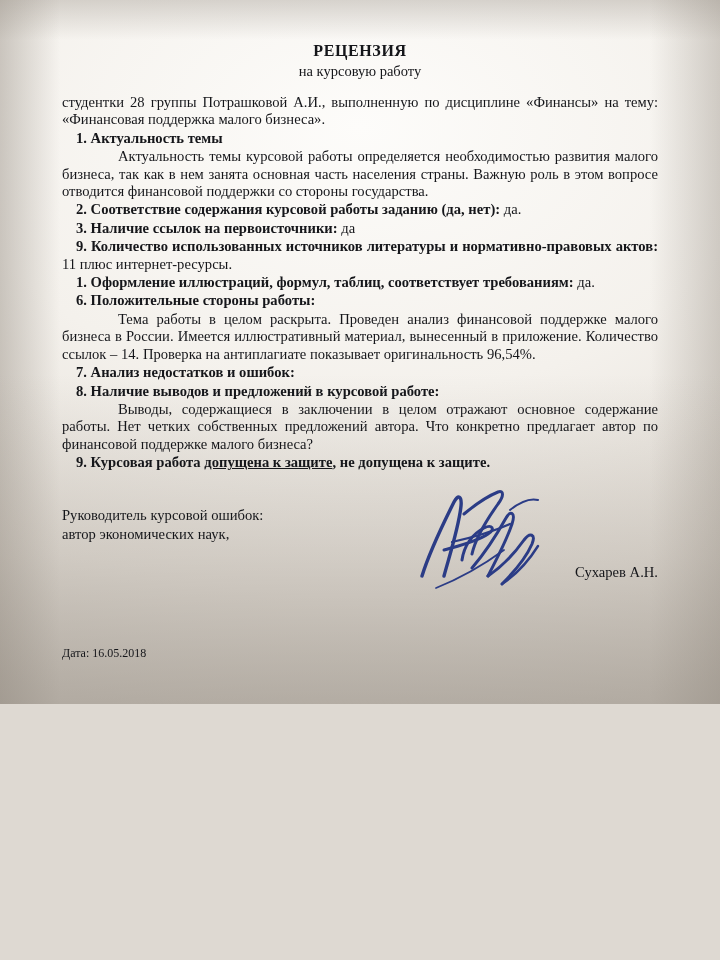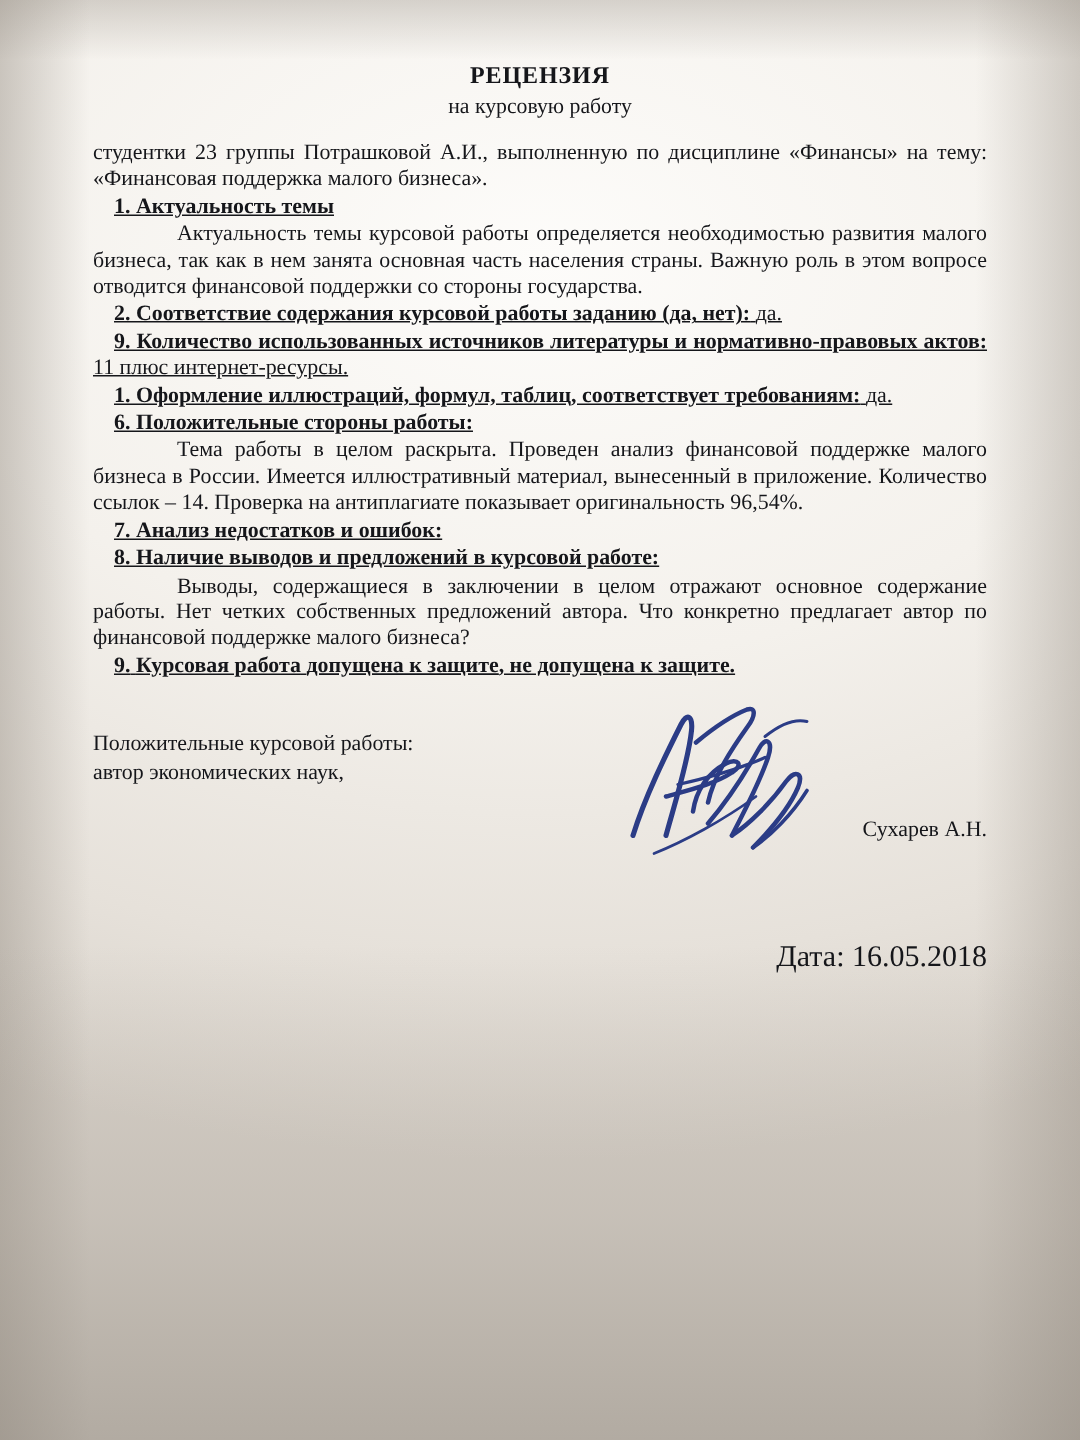--- a/index.html
+++ b/index.html
@@ -10,21 +10,21 @@
     width: 720px;
     height: 960px;
     overflow: hidden;
     background: #ded9d2;
     font-family: "Liberation Serif", serif;
   }
 
   .page {
     position: relative;
     width: 720px;
-    height: 960px;
+    height: 704px;
     background:
       radial-gradient(ellipse 900px 600px at 50% 18%, #fdfcfa 0%, #f4f1ec 45%, #e6e1da 78%, #d8d2ca 100%);
     overflow: hidden;
   }
 
   
   .shade-left {
     position: absolute;
     left: 0; top: 0;
     width: 60px; height: 960px;
@@ -96,21 +96,20 @@
     text-align: justify;
   }
   .para {
     margin-top: 1px;
   }
   .para.indent {
     text-indent: 56px;
   }
   .para.hang {
     text-indent: 14px;
-    text-decoration: underline;
   }
   b.lead {
     font-weight: bold;
   }
   .u-underline {
     text-decoration: underline;
   }
 
   .signature-block {
     margin: 34px 62px 0 62px;
@@ -129,22 +128,21 @@
     font-size: 14.6px;
   }
   .signature-svg {
     position: absolute;
     left: 330px;
     top: -22px;
     pointer-events: none;
   }
   .date-line {
     margin: 30px 62px 0 62px;
-    font-size: 20px;
-    text-align: right;
+    font-size: 12px;
   }
 </style>
 </head>
 <body>
 
 <div class="page">
 
   <div class="shade-top"></div>
   <div class="shade-left"></div>
   <div class="shade-right"></div>
@@ -153,32 +151,36 @@
 
   <div class="content">
 
     <div class="title-block">
       <div class="doc-title">РЕЦЕНЗИЯ</div>
       <div class="doc-subtitle">на курсовую работу</div>
     </div>
 
     <div class="body-text">
 
-      <div class="para">студентки 23 группы Потрашковой А.И., выполненную по дисциплине «Финансы» на тему: «Финансовая поддержка малого бизнеса».</div>
+      <div class="para">студентки 28 группы Потрашковой А.И., выполненную по дисциплине «Финансы» на тему: «Финансовая поддержка малого бизнеса».</div>
 
       <div class="para hang">
         <b class="lead">1. Актуальность темы</b>
       </div>
       <div class="para indent">Актуальность темы курсовой работы определяется необходимостью развития малого бизнеса, так как в нем занята основная часть населения страны. Важную роль в этом вопросе отводится финансовой поддержки со стороны государства.</div>
 
       <div class="para hang">
         <b class="lead">2. Соответствие содержания курсовой работы заданию (да, нет):</b>
         <span>да.</span>
       </div>
 
+      <div class="para hang">
+        <b class="lead">3. Наличие ссылок на первоисточники:</b>
+        <span>да</span>
+      </div>
 
       <div class="para hang">
         <b class="lead">9. Количество использованных источников литературы и нормативно-правовых актов:</b>
         <span>11 плюс интернет-ресурсы.</span>
       </div>
 
       <div class="para hang">
         <b class="lead">1. Оформление иллюстраций, формул, таблиц, соответствует требованиям:</b>
         <span>да.</span>
       </div>
@@ -200,21 +202,21 @@
       <div class="para hang">
         <b class="lead">9.</b>
         <b class="lead">Курсовая работа</b>
         <b class="lead u-underline">допущена к защите</b><b class="lead">, не допущена к защите.</b>
       </div>
 
     </div>
 
     <div class="signature-block">
       <div class="sig-lines">
-        <div>Положительные курсовой работы:</div>
+        <div>Руководитель курсовой ошибок:</div>
         <div>автор экономических наук,</div>
       </div>
 
       <svg class="signature-svg" width="200" height="130" viewBox="0 0 200 130">
         <g fill="none" stroke="#2b3c86" stroke-linecap="round" stroke-linejoin="round">
           <path d="M30 92 C 38 66, 52 38, 62 18 C 66 10, 70 12, 69 22 C 67 42, 58 70, 52 92" stroke-width="3.4"></path>
           <path d="M52 66 C 66 62, 84 58, 96 50 C 104 45, 100 40, 92 44 C 80 50, 72 62, 70 76" stroke-width="3"></path>
           <path d="M72 30 C 84 20, 96 12, 106 8 C 112 6, 112 12, 106 20 C 96 34, 84 52, 80 70" stroke-width="3"></path>
           <path d="M60 58 C 78 54, 100 48, 118 40" stroke-width="2.2"></path>
           <path d="M80 84 C 92 70, 104 52, 114 34 C 118 26, 124 28, 120 40 C 114 58, 104 76, 96 92" stroke-width="3"></path>

